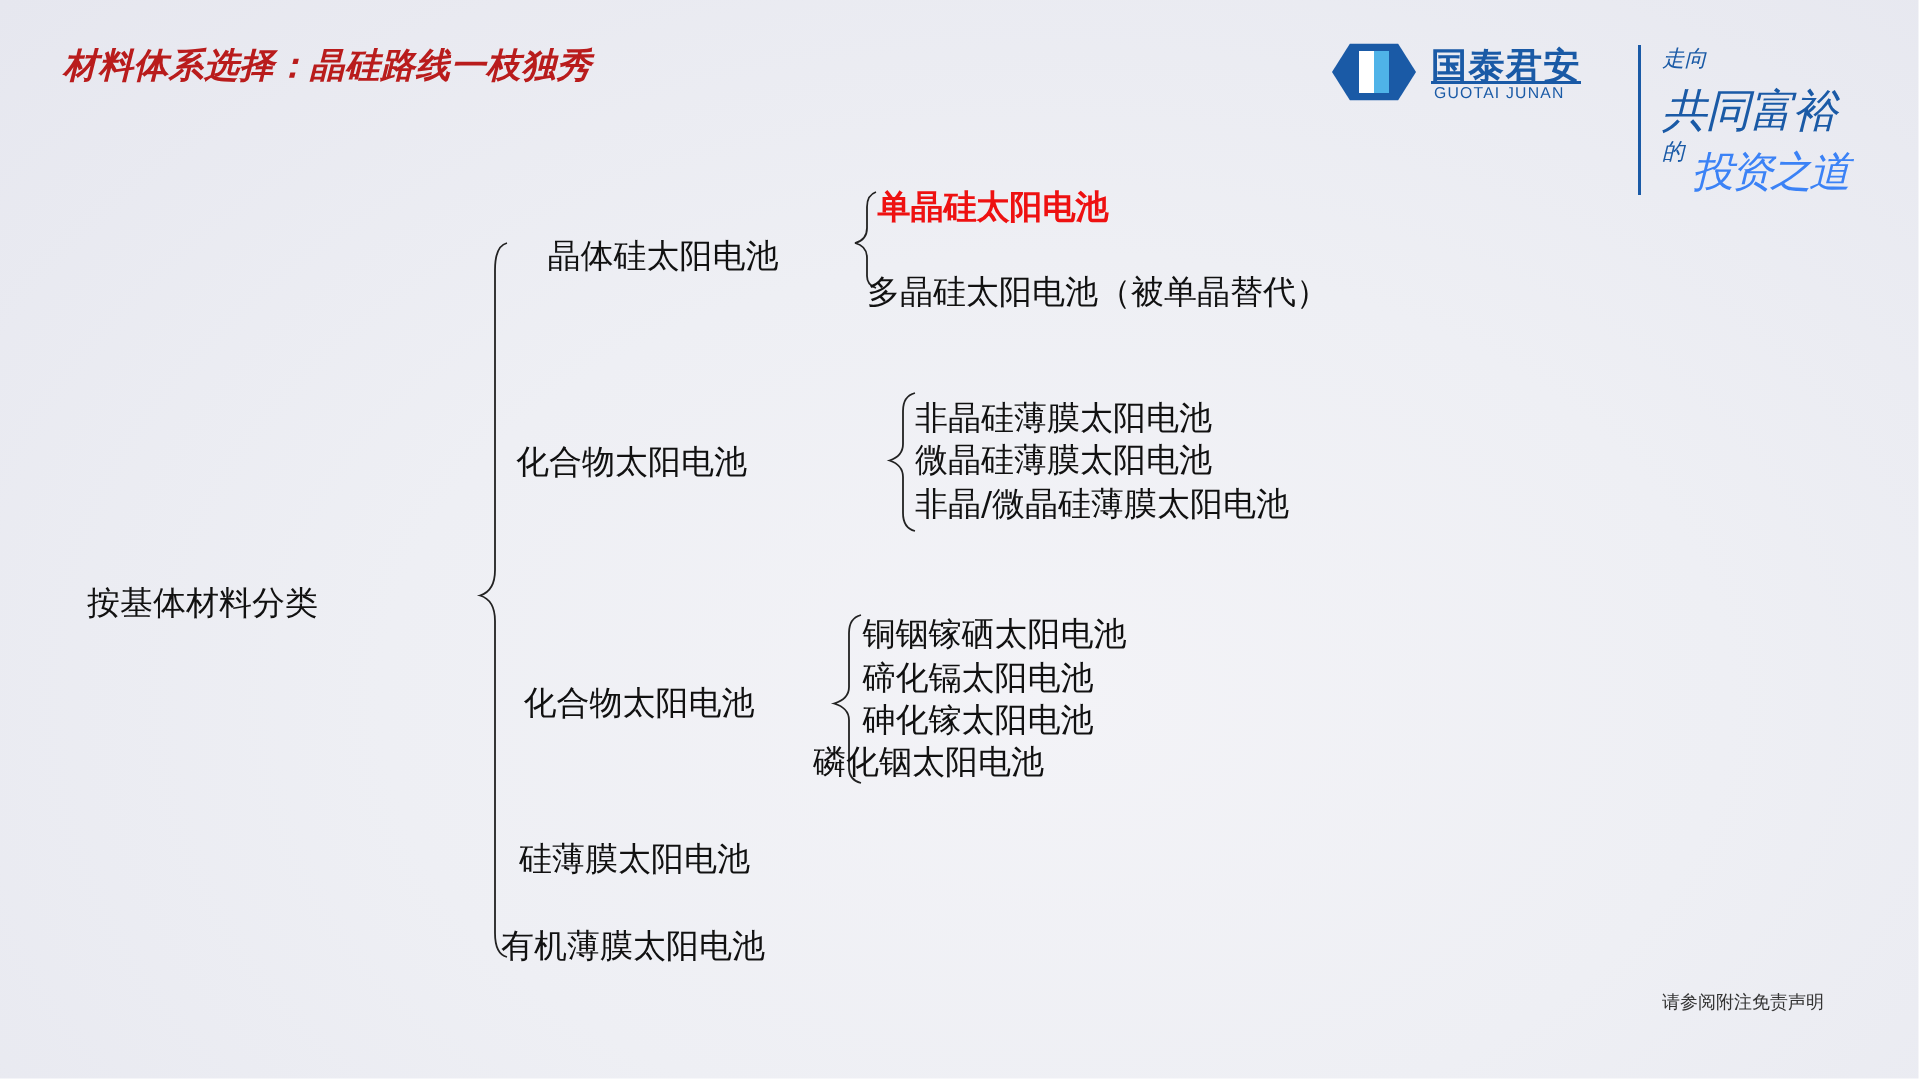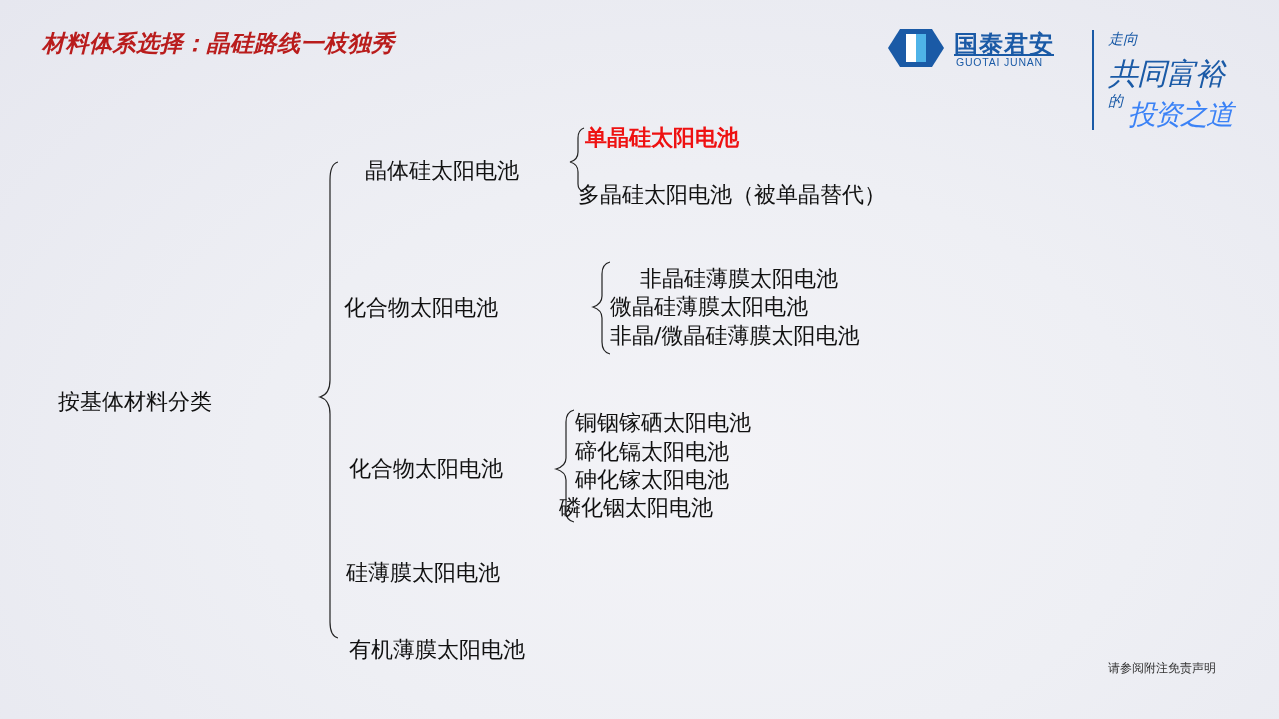--- a/index.html
+++ b/index.html
@@ -60,27 +60,27 @@
     <path d="M574,410 Q566,412 566,422 L566,458 Q566,466 556,469 Q566,472 566,480 L566,512 Q566,520 574,522"></path>
   </g>
 </svg>
 
 <div class="abs node" style="left:58px;top:387px;">按基体材料分类</div>
 
 <div class="abs node" style="left:341px;top:156px;margin-left:24px;">晶体硅太阳电池</div>
 <div class="abs node" style="left:344px;top:293px;">化合物太阳电池</div>
 <div class="abs node" style="left:349px;top:454px;">化合物太阳电池</div>
 <div class="abs node" style="left:346px;top:558px;">硅薄膜太阳电池</div>
-<div class="abs node" style="left:349px;top:616px;margin-top:19px;">有机薄膜太阳电池</div>
+<div class="abs node" style="left:334px;top:616px;">有机薄膜太阳电池</div>
 
 <div class="abs node red" style="left:585px;top:123px;">单晶硅太阳电池</div>
 <div class="abs node" style="left:578px;top:180px;">多晶硅太阳电池（被单晶替代）</div>
 
-<div class="abs node" style="left:610px;top:264px;margin-left:30px;">非晶硅薄膜太阳电池</div>
+<div class="abs node" style="left:610px;top:264px;">非晶硅薄膜太阳电池</div>
 <div class="abs node" style="left:610px;top:292px;">微晶硅薄膜太阳电池</div>
 <div class="abs node" style="left:610px;top:321px;">非晶/微晶硅薄膜太阳电池</div>
 
 <div class="abs node" style="left:575px;top:408px;">铜铟镓硒太阳电池</div>
 <div class="abs node" style="left:575px;top:437px;">碲化镉太阳电池</div>
 <div class="abs node" style="left:575px;top:465px;">砷化镓太阳电池</div>
-<div class="abs node" style="left:559px;top:493px;">磷化铟太阳电池</div>
+<div class="abs node" style="left:542px;top:493px;">磷化铟太阳电池</div>
 
 <div class="abs disclaimer">请参阅附注免责声明</div>
 
 </body></html>

